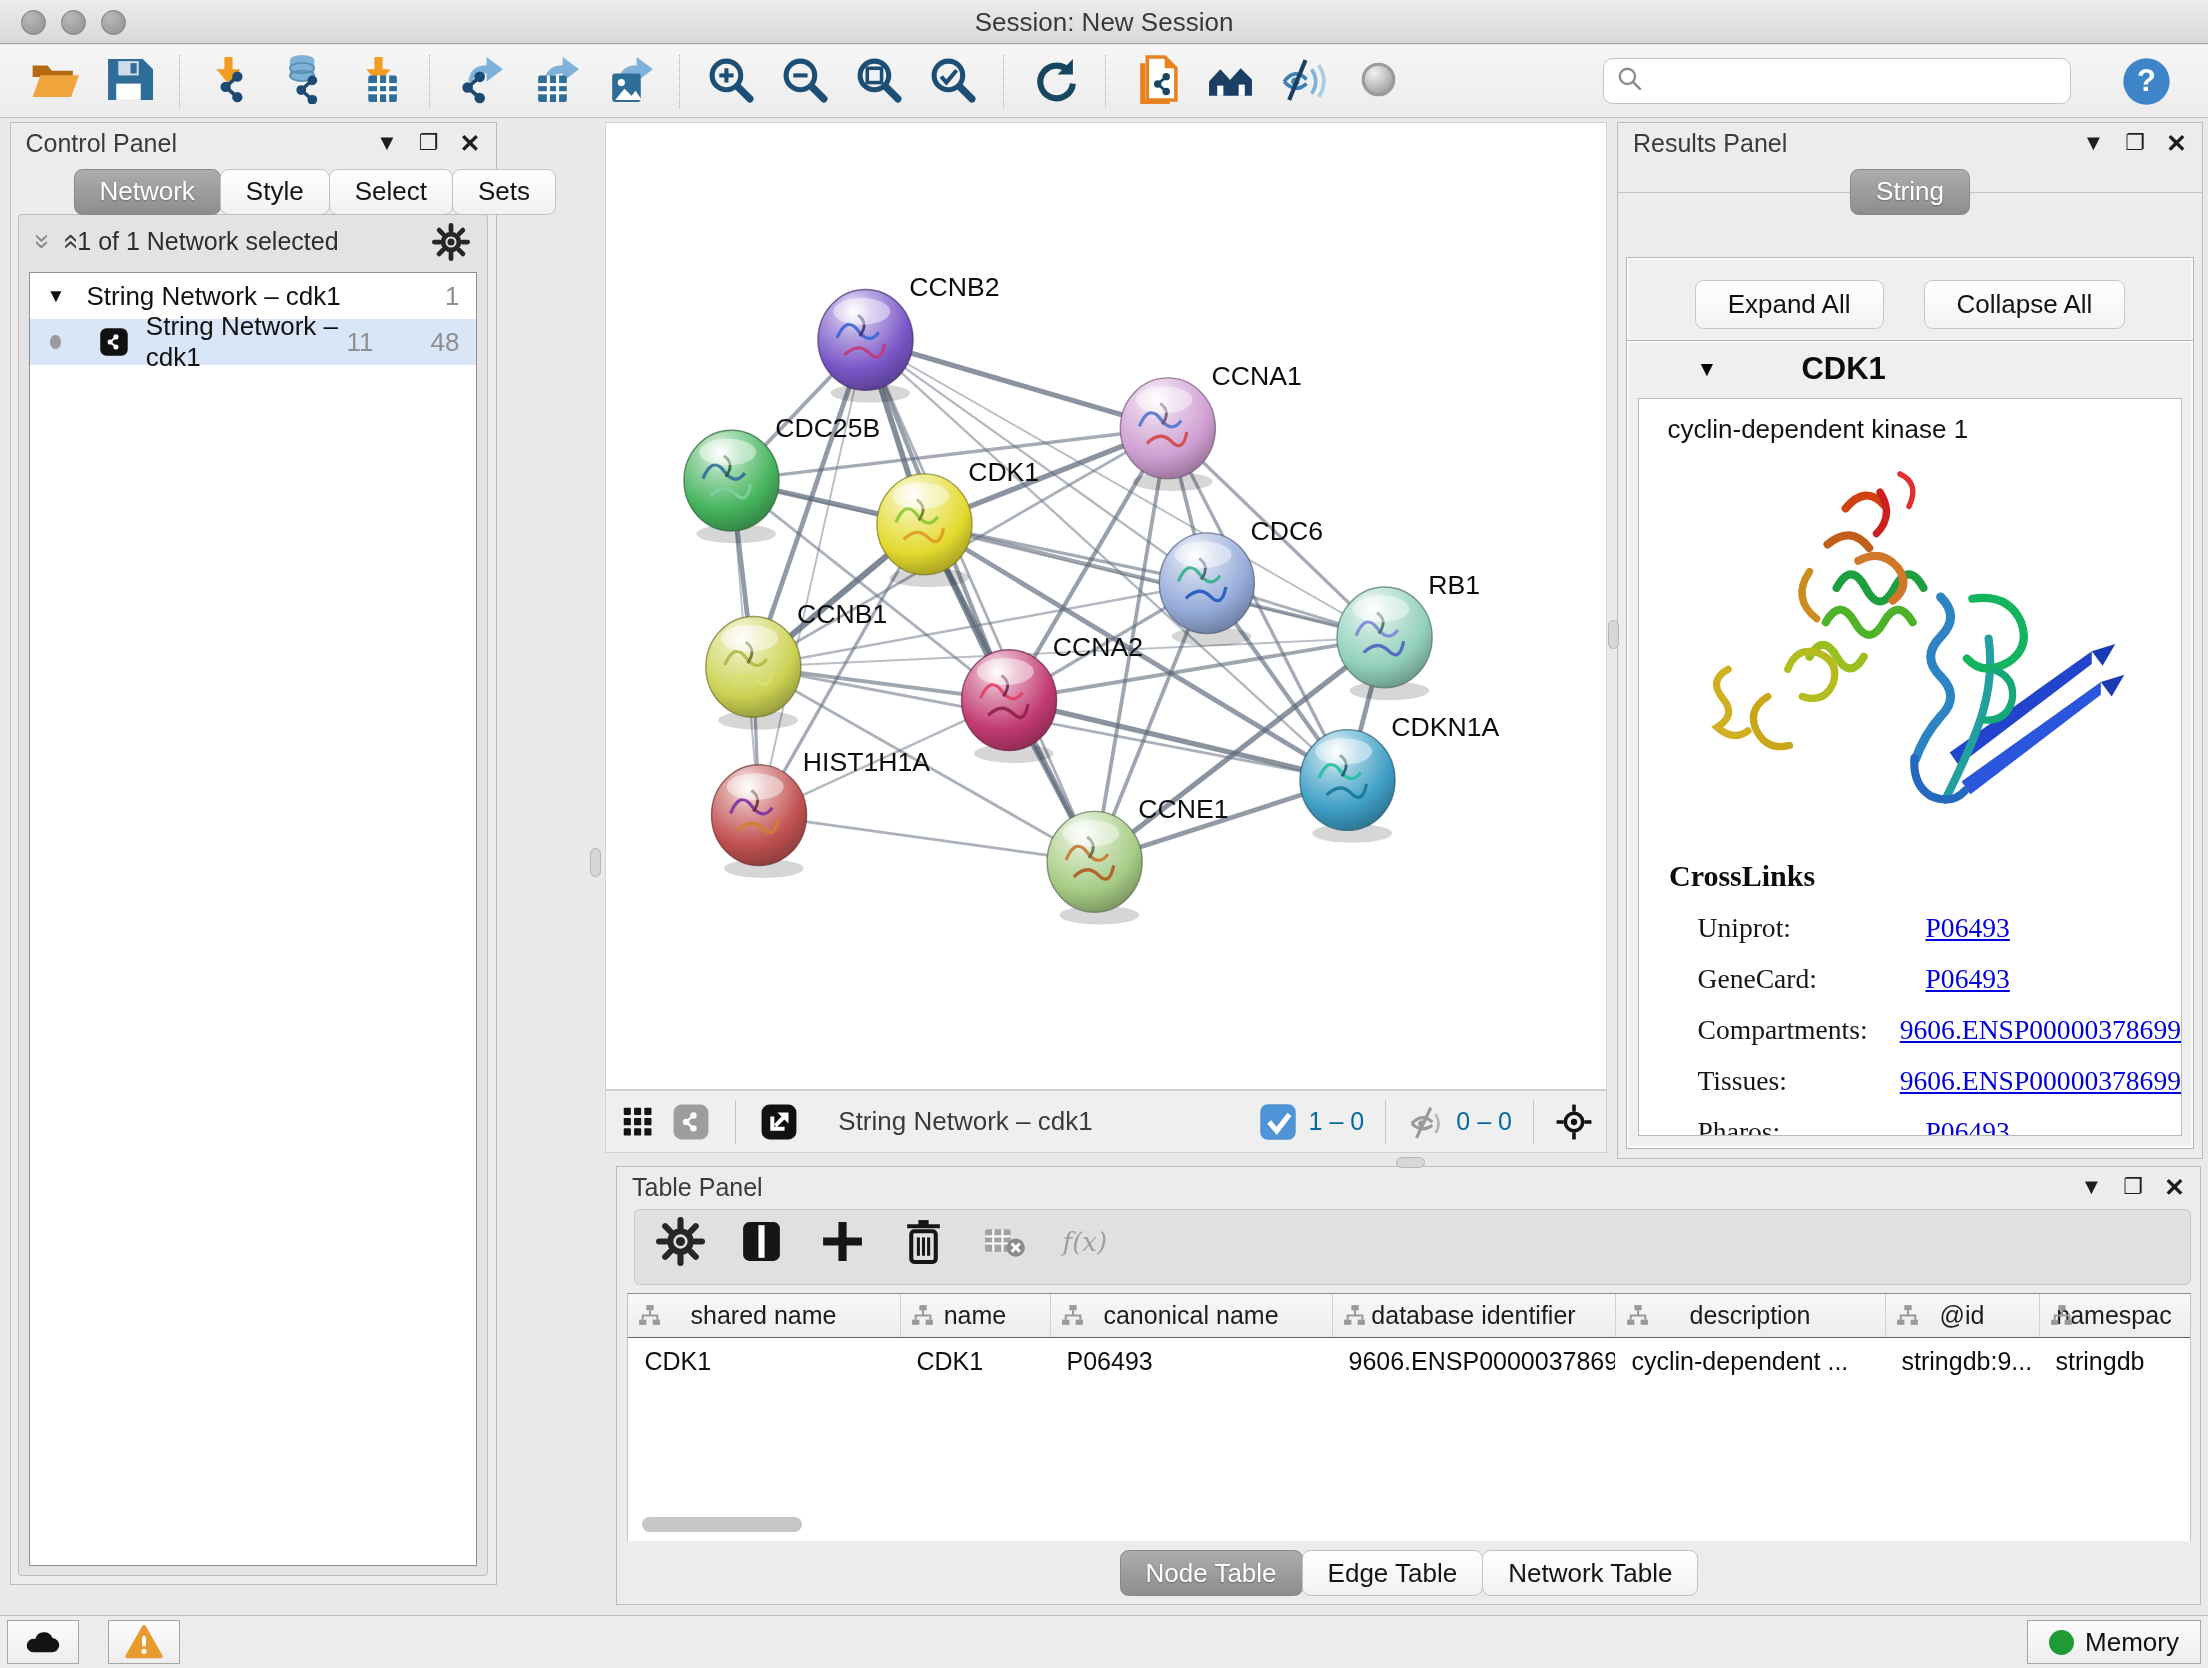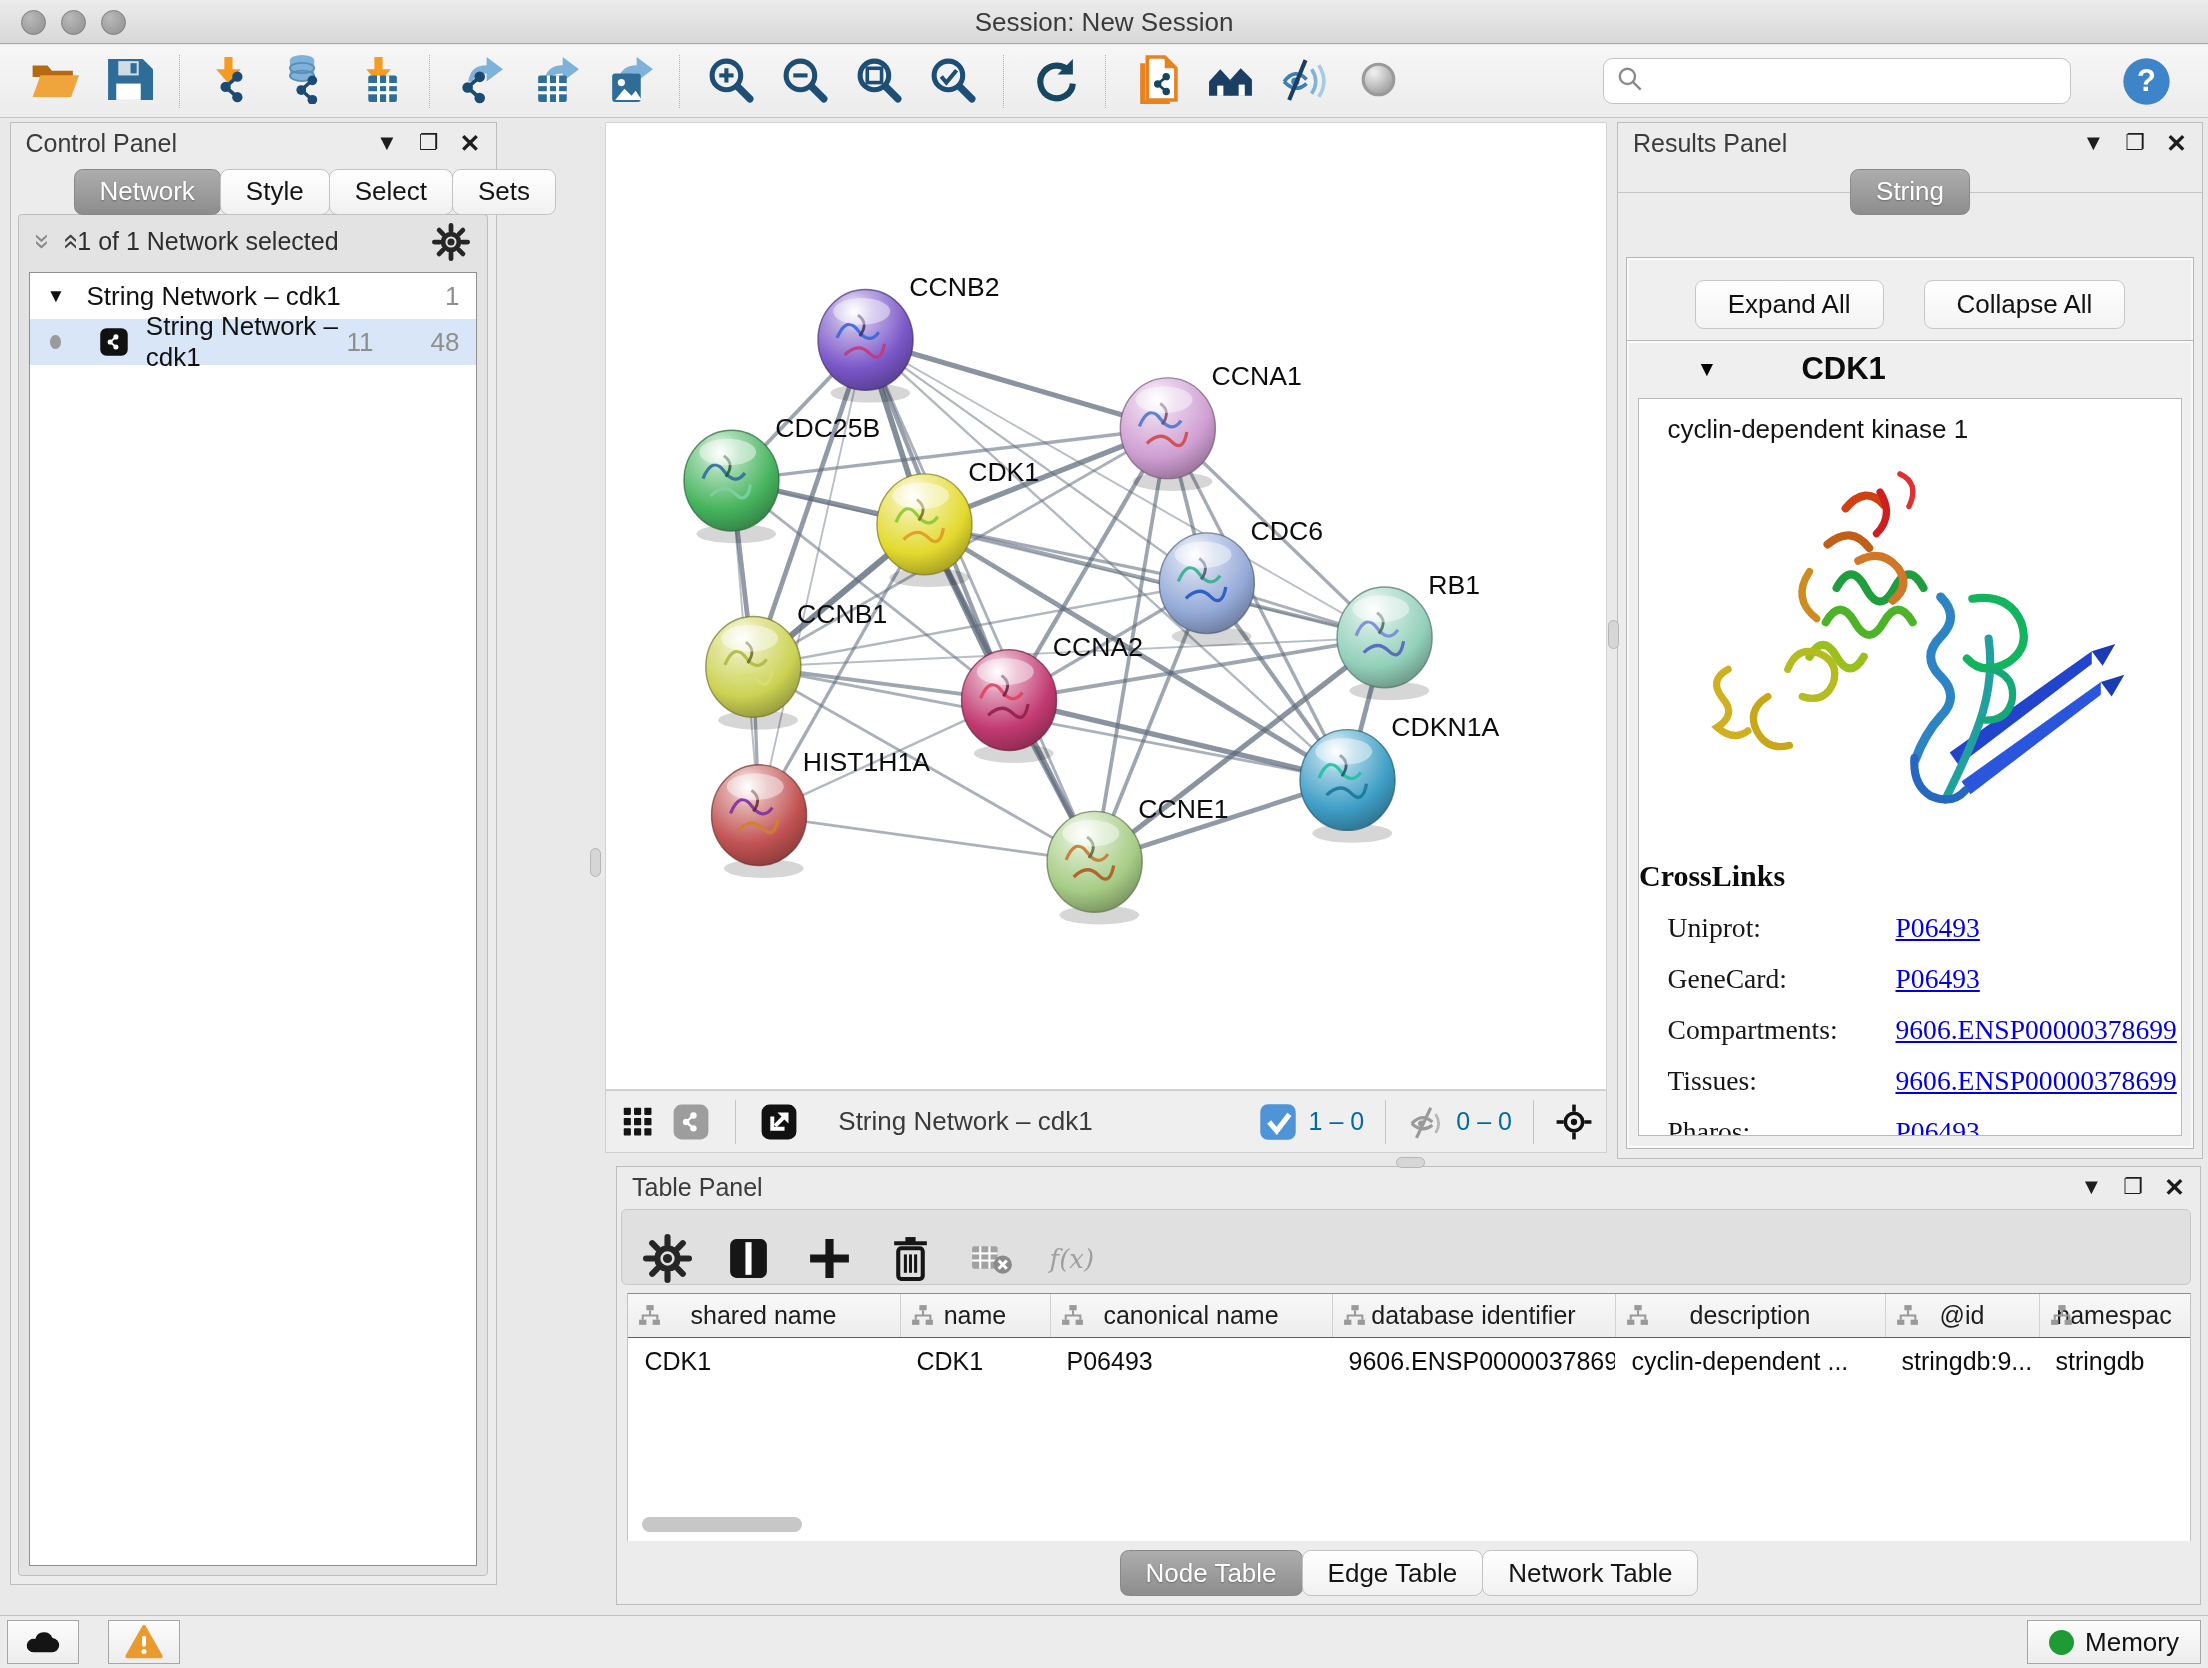--- a/index.html
+++ b/index.html
@@ -98,32 +98,32 @@
     border:1px solid #c6c6c6; border-radius:8.6px; cursor:pointer; }
   .rp-box2 { position:absolute; left:7.6px; right:7.6px; top:217px; bottom:9.5px;
     background:#efefef; border:1px solid #b6b6b6; box-shadow:inset 0 0 0 1.9px #fafafa; }
   .rp-sechead { height:55px; display:flex; align-items:center; }
   .rp-sechead .caret { font-size:21px; margin-left:70px; cursor:pointer; }
   .rp-sechead .gene { font-size:31px; font-weight:bold; margin-left:84px; color:#0c0c0c; }
   .rp-inner { position:absolute; left:11.4px; right:11.4px; top:57px; bottom:11.4px;
     background:#fff; border:1px solid #b9b9b9; overflow:hidden; }
   .rp-desc { font-size:26px; color:#141414; padding:15px 0 5.7px 28.5px; }
   .rp-protein { display:block; margin:3.8px auto 0 32px; }
-  .xl { font-family:"Liberation Serif", serif; margin-top:25px; }
+  .xl { font-family:"Liberation Serif", serif; padding-left:30px; margin-top:25px; }
   .xl h3 { font-size:30px; color:#0c0c0c; }
   .xl .row { display:flex; margin-top:19px; }
   .xl .lab { width:228px; font-size:27.6px; color:#161616; margin-left:28.5px; }
   .xl a { font-size:27.6px; color:#0000dd; text-decoration:underline; cursor:pointer; }
 
   
   #table-panel { position:absolute; left:616px; top:1166px; width:1585px; height:439px;
     background:#ececec; border:1px solid #bdbdbd; }
-  .tp-toolbar { position:absolute; left:4px; right:9.5px; top:42px; height:76px;
+  .tp-toolbar { position:absolute; left:17px; right:9.5px; top:42px; height:76px;
     background:#e0e0e0; border:1px solid #c8c8c8; border-radius:5.7px;
-    display:flex; align-items:flex-end; padding:0 21px; gap:32px; }
+    display:flex; align-items:flex-start; padding:8px 21px; gap:32px; }
   .tp-toolbar .tbtn { width:49px; height:49px; }
   .tp-table { position:absolute; left:9.5px; right:9.5px; top:126px; bottom:63px;
     background:#fff; border-top:1.9px solid #8c8c8c; border-left:1px solid #c2c2c2;
     border-right:1px solid #c2c2c2; overflow:hidden; }
   .thead { display:flex; height:44px; background:linear-gradient(#f8f8f8,#ededed);
     border-bottom:1.9px solid #5f5f5f; }
   .th { position:relative; display:flex; align-items:center; justify-content:center;
     font-size:25px; color:#1c1c1c; border-left:1px solid #d2d2d2; overflow:hidden;
     white-space:nowrap; flex:none; }
   .th:first-child { border-left:none; }

